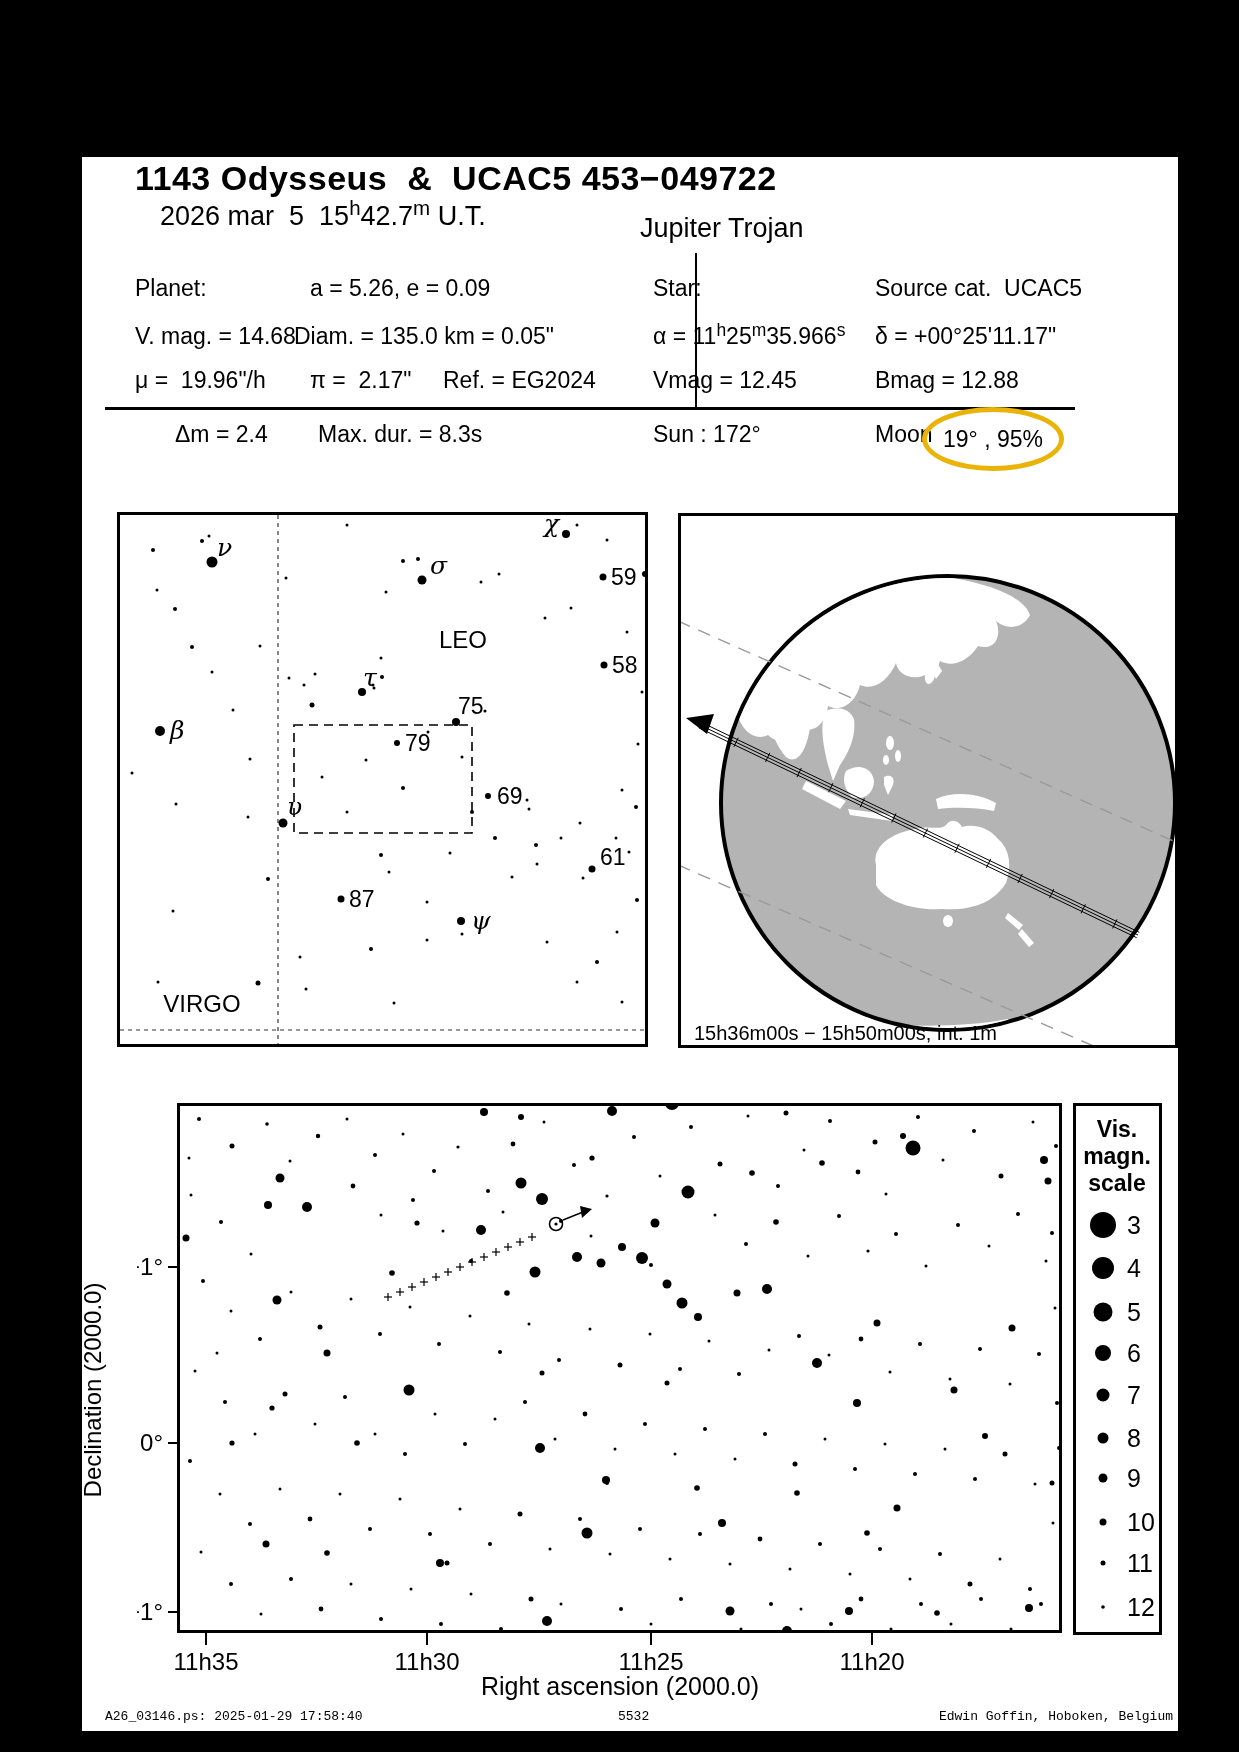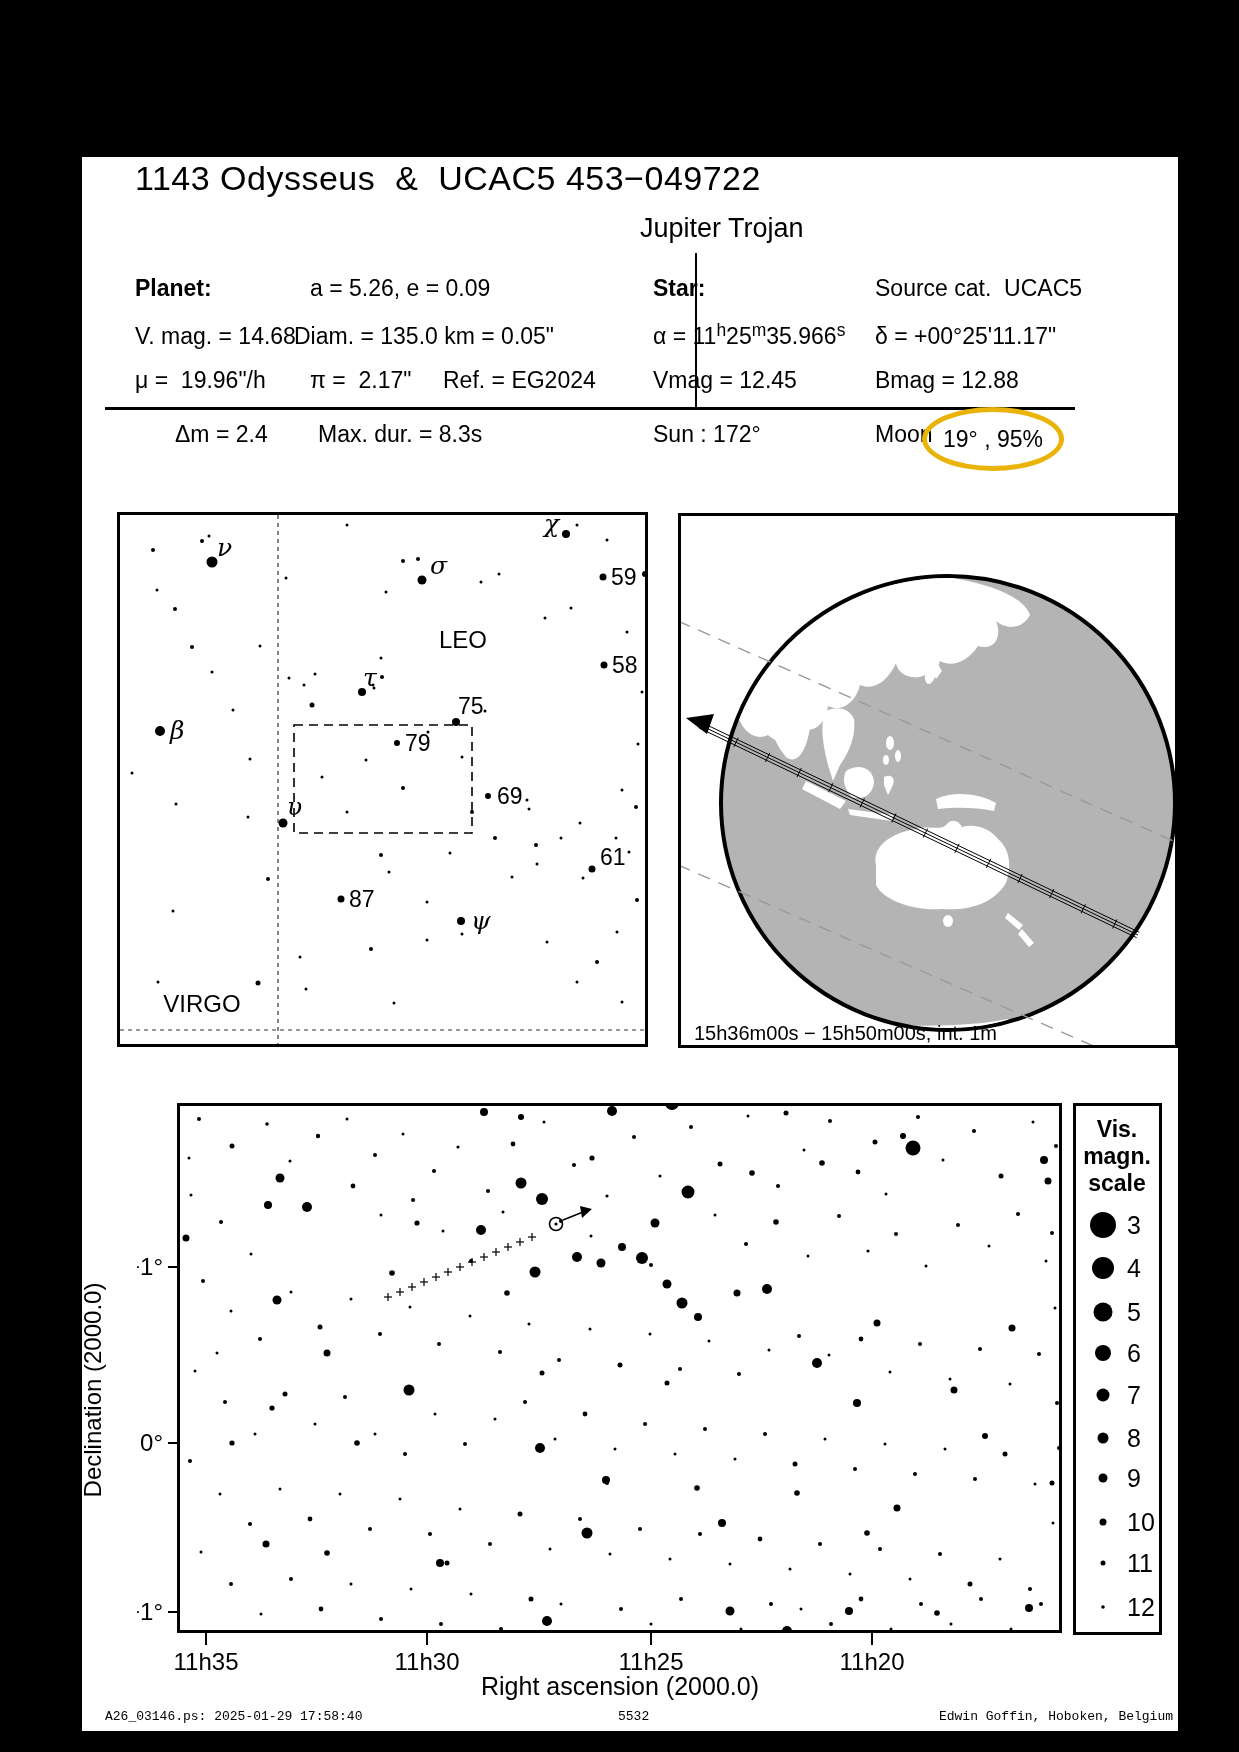--- a/index.html
+++ b/index.html
@@ -1,40 +1,41 @@
 <!DOCTYPE html>
 <html><head>
 <meta charset="utf-8">
 <style>
   html,body{margin:0;padding:0;background:#000;width:1239px;height:1752px;overflow:hidden;}
   #paper{position:absolute;left:82px;top:157px;width:1096px;height:1574px;background:#fff;color:#000;
          font-family:"Liberation Sans",sans-serif;}
   .t{position:absolute;white-space:pre;}
-  .title{font-size:34px;font-weight:normal;letter-spacing:.5px;}
+  .title{font-size:34px;font-weight:bold;letter-spacing:.5px;}
   .sub{font-size:27px;}
   .tab{font-size:23px;}
-  .bold{font-weight:bold;}
+  .bold{font-weight:normal;}
   .sup{font-size:76%;position:relative;top:-0.48em;}
   .mono{font-family:"Liberation Mono","DejaVu Sans Mono",monospace;font-size:13px;}
   #vline{position:absolute;left:613px;top:96px;width:2px;height:154px;background:#000;}
   #hrule{position:absolute;left:23px;top:250px;width:970px;height:3px;background:#000;}
   #moon-ellipse{position:absolute;left:840px;top:250px;width:132px;height:54px;border:5px solid #eab308;
                 border-radius:50%;display:flex;align-items:center;justify-content:center;font-size:23px;}
   #dec-label{position:absolute;left:11px;top:1233px;transform:translate(-50%,-50%) rotate(-90deg);
              font-size:24px;white-space:nowrap;}
   svg{position:absolute;}
   svg text{font-family:"Liberation Sans",sans-serif;}
   .greek{font-family:"DejaVu Serif",serif;font-style:italic;}
 </style>
 </head>
 <body>
 
 <div id="paper">
 
   <div class="t title" style="left:53px;top:2px;">1143 Odysseus  &amp;  UCAC5 453−049722</div>
+  <div class="t sub" style="left:78px;top:44px;"><span>2026 mar  5  15</span><span class="sup">h</span><span>42.7</span><span class="sup">m</span><span> U.T.</span></div>
   <div class="t sub" style="left:558px;top:56px;">Jupiter Trojan</div>
 
   <div class="t tab bold" style="left:53px;top:118px;">Planet:</div>
   <div class="t tab" style="left:228px;top:118px;">a = 5.26, e = 0.09</div>
   <div class="t tab" style="left:53px;top:166px;">V. mag. = 14.68</div>
   <div class="t tab" style="left:212px;top:166px;">Diam. = 135.0 km = 0.05"</div>
   <div class="t tab" style="left:53px;top:210px;">μ =  19.96"/h</div>
   <div class="t tab" style="left:228px;top:210px;">π =  2.17"</div>
   <div class="t tab" style="left:361px;top:210px;">Ref. = EG2024</div>
 

